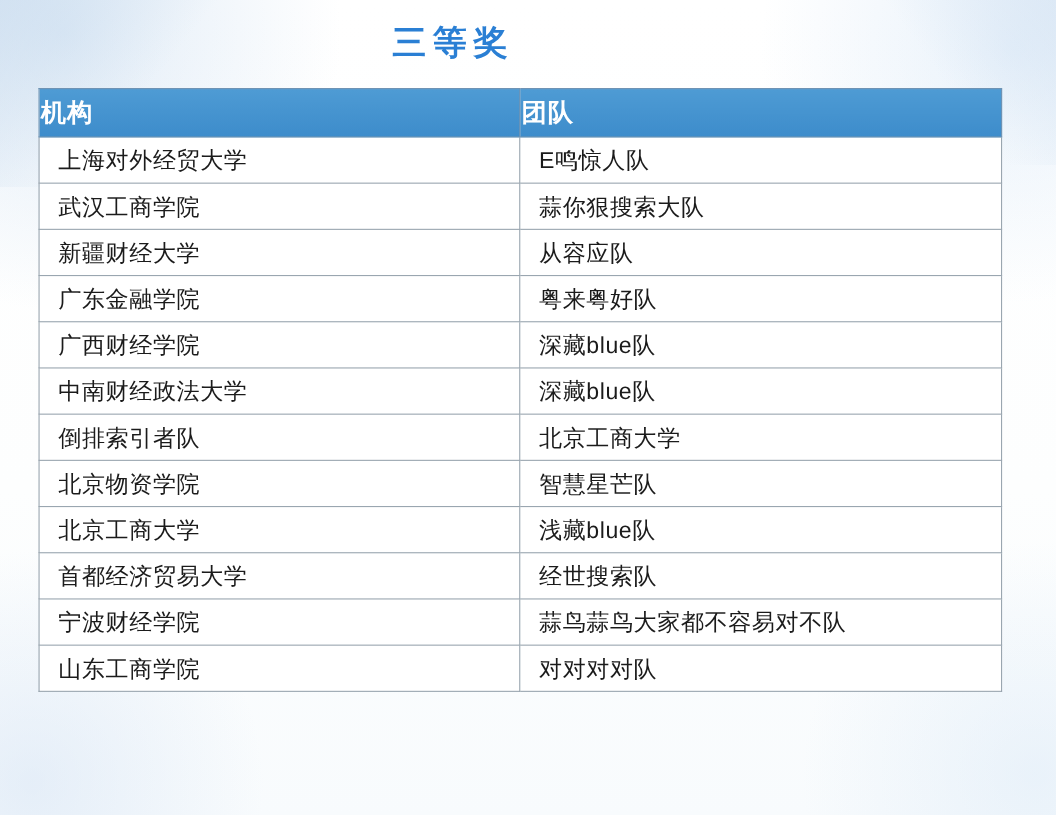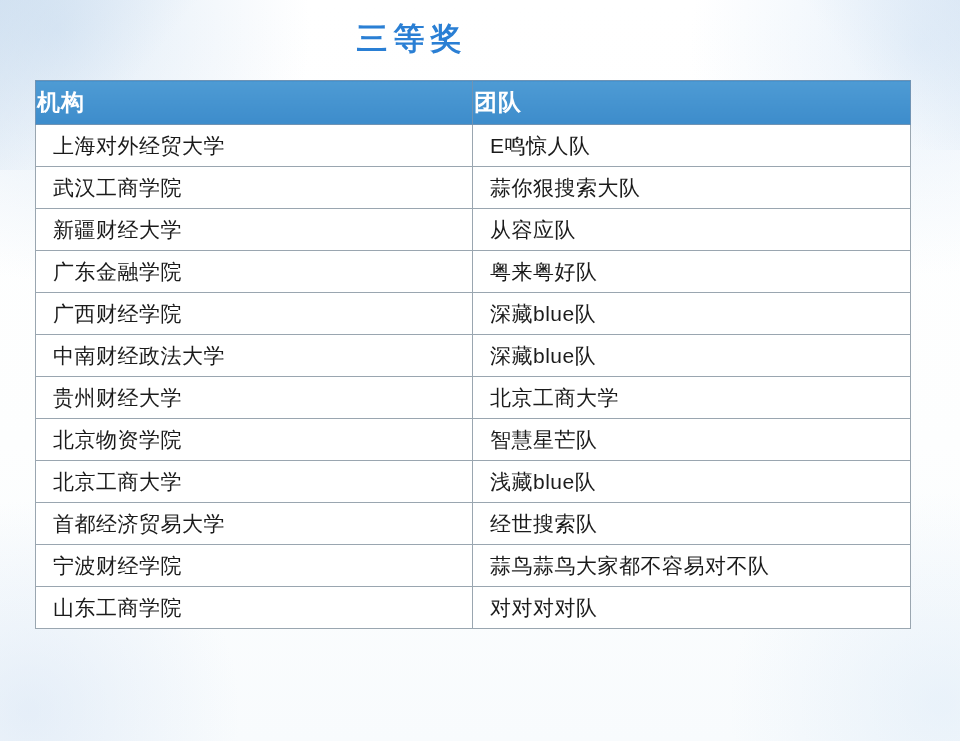--- a/index.html
+++ b/index.html
@@ -146,21 +146,21 @@
         </tr>
         <tr>
           <td>广西财经学院</td>
           <td>深藏blue队</td>
         </tr>
         <tr>
           <td>中南财经政法大学</td>
           <td>深藏blue队</td>
         </tr>
         <tr>
-          <td>贵州财经大学</td>
+          <td>倒排索引者队</td>
           <td>北京工商大学</td>
         </tr>
         <tr>
           <td>北京物资学院</td>
           <td>智慧星芒队</td>
         </tr>
         <tr>
           <td>北京工商大学</td>
           <td>浅藏blue队</td>
         </tr>

